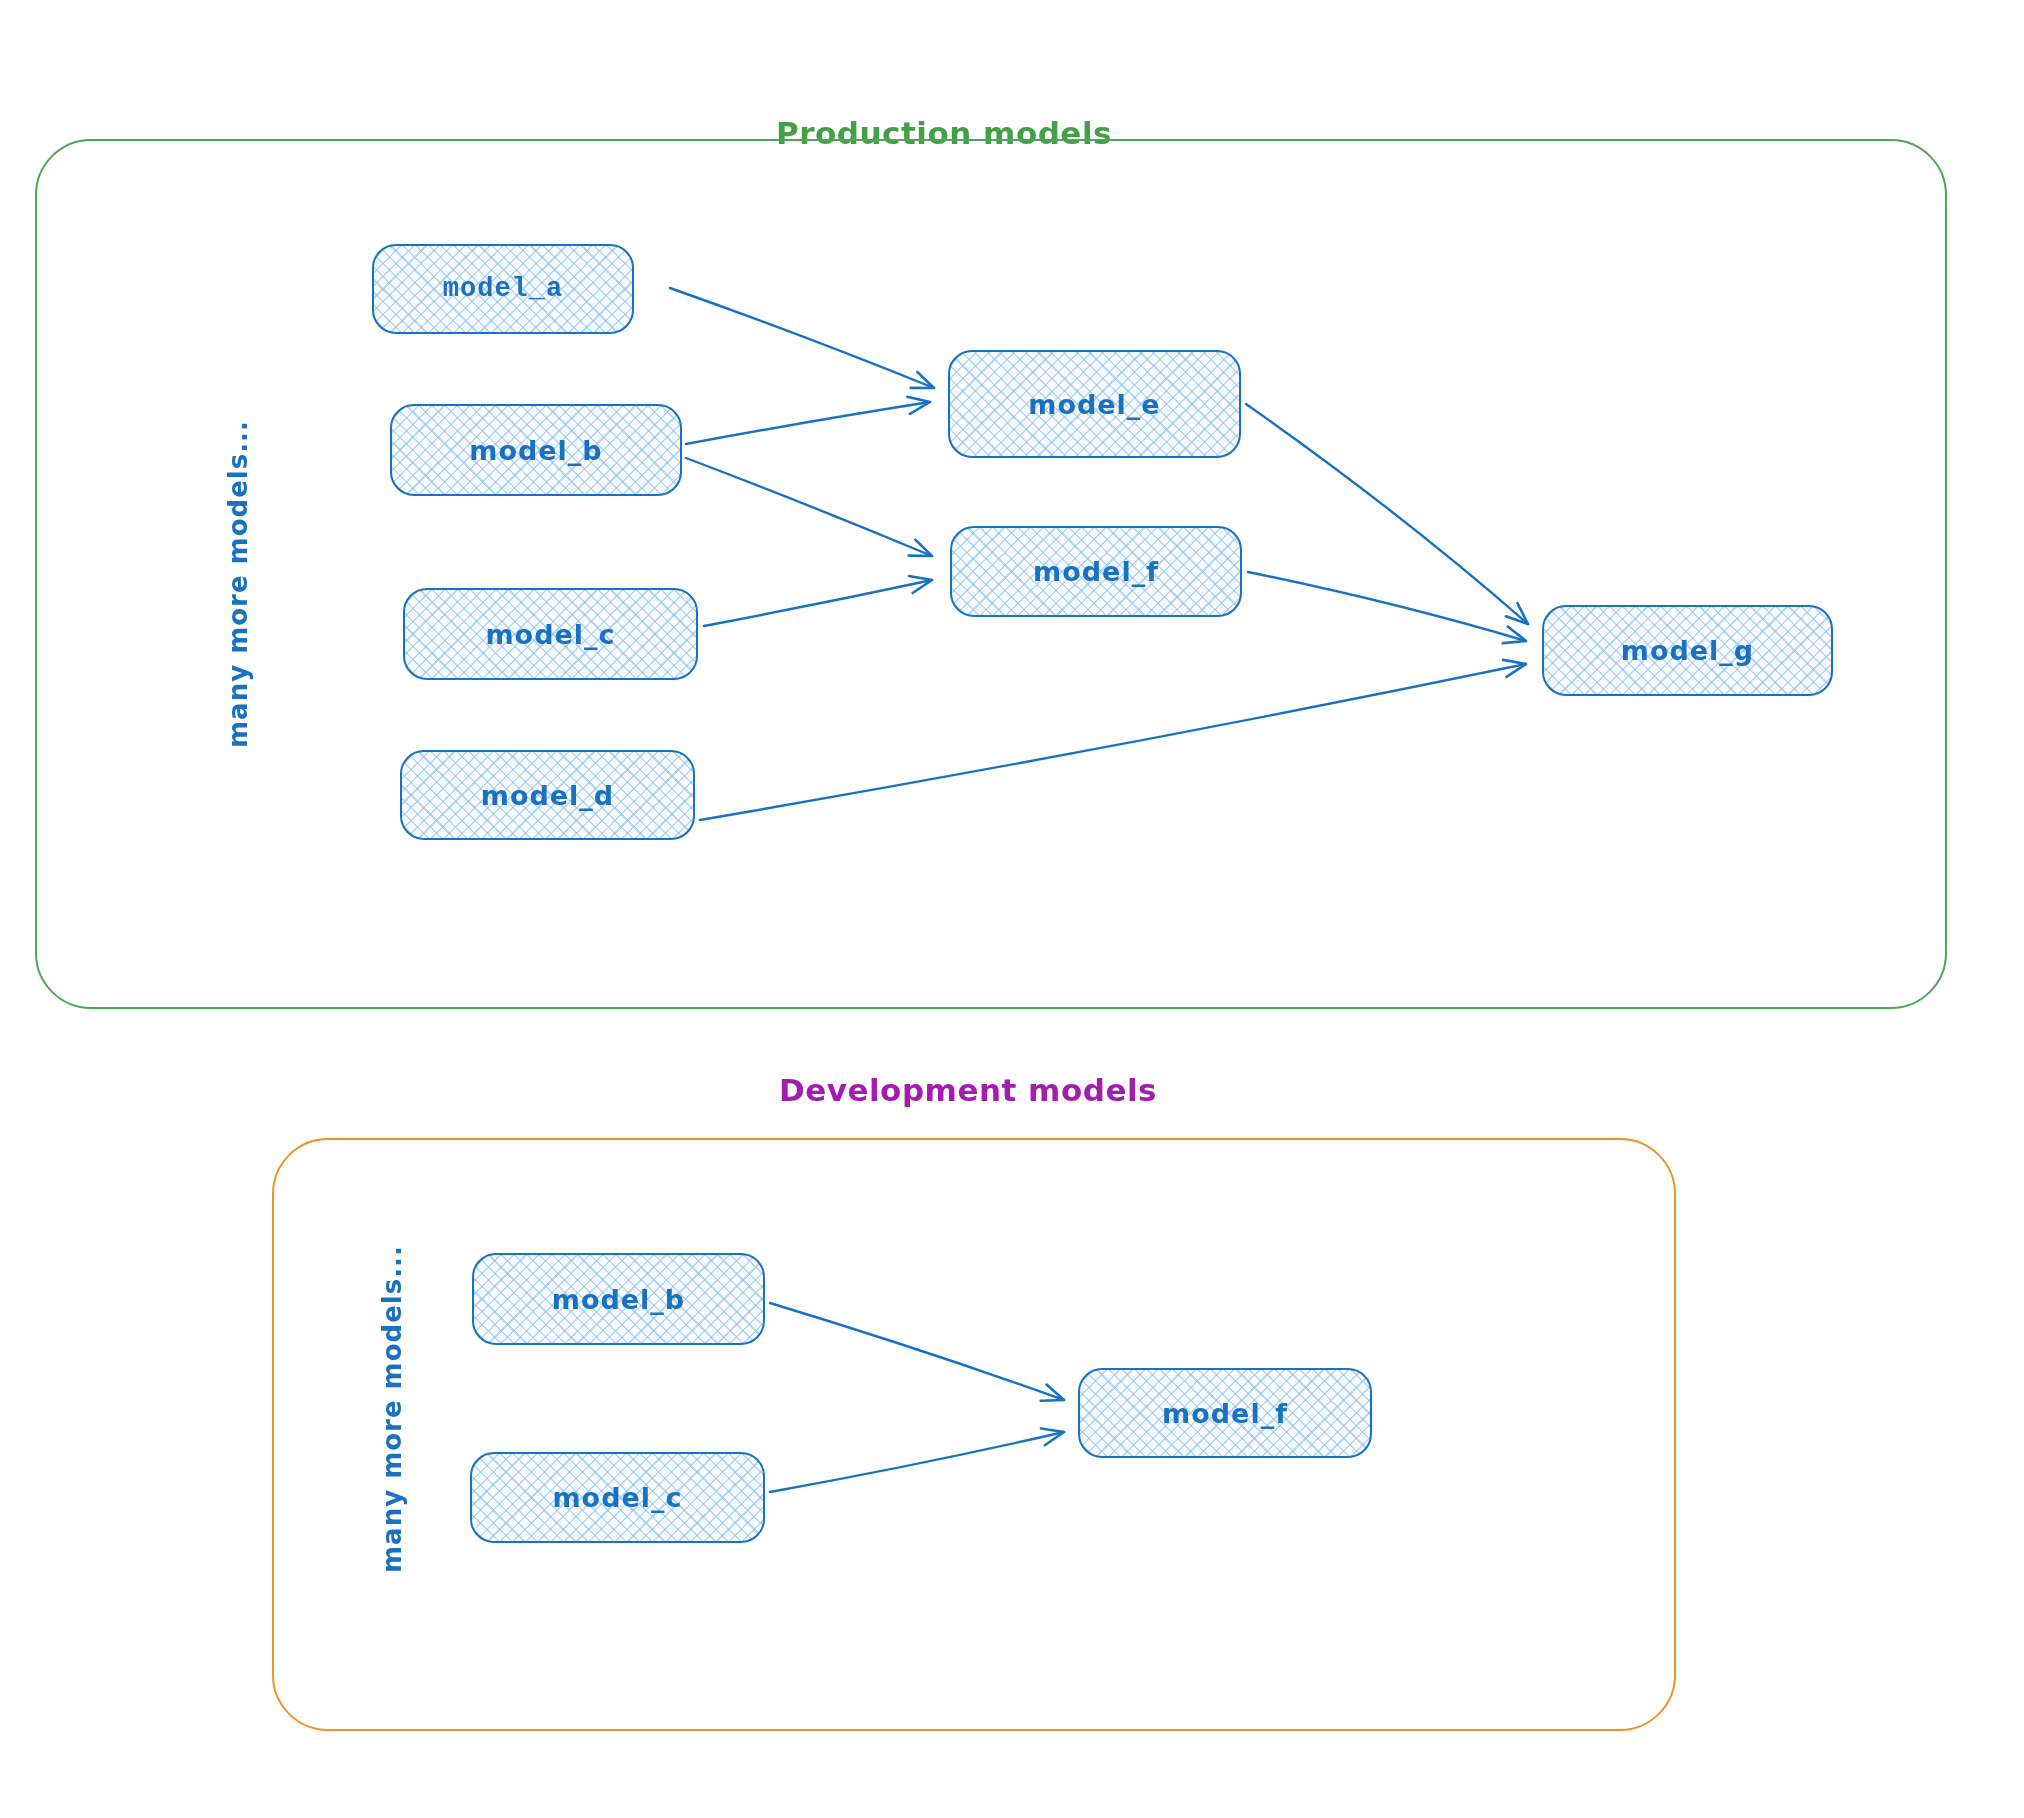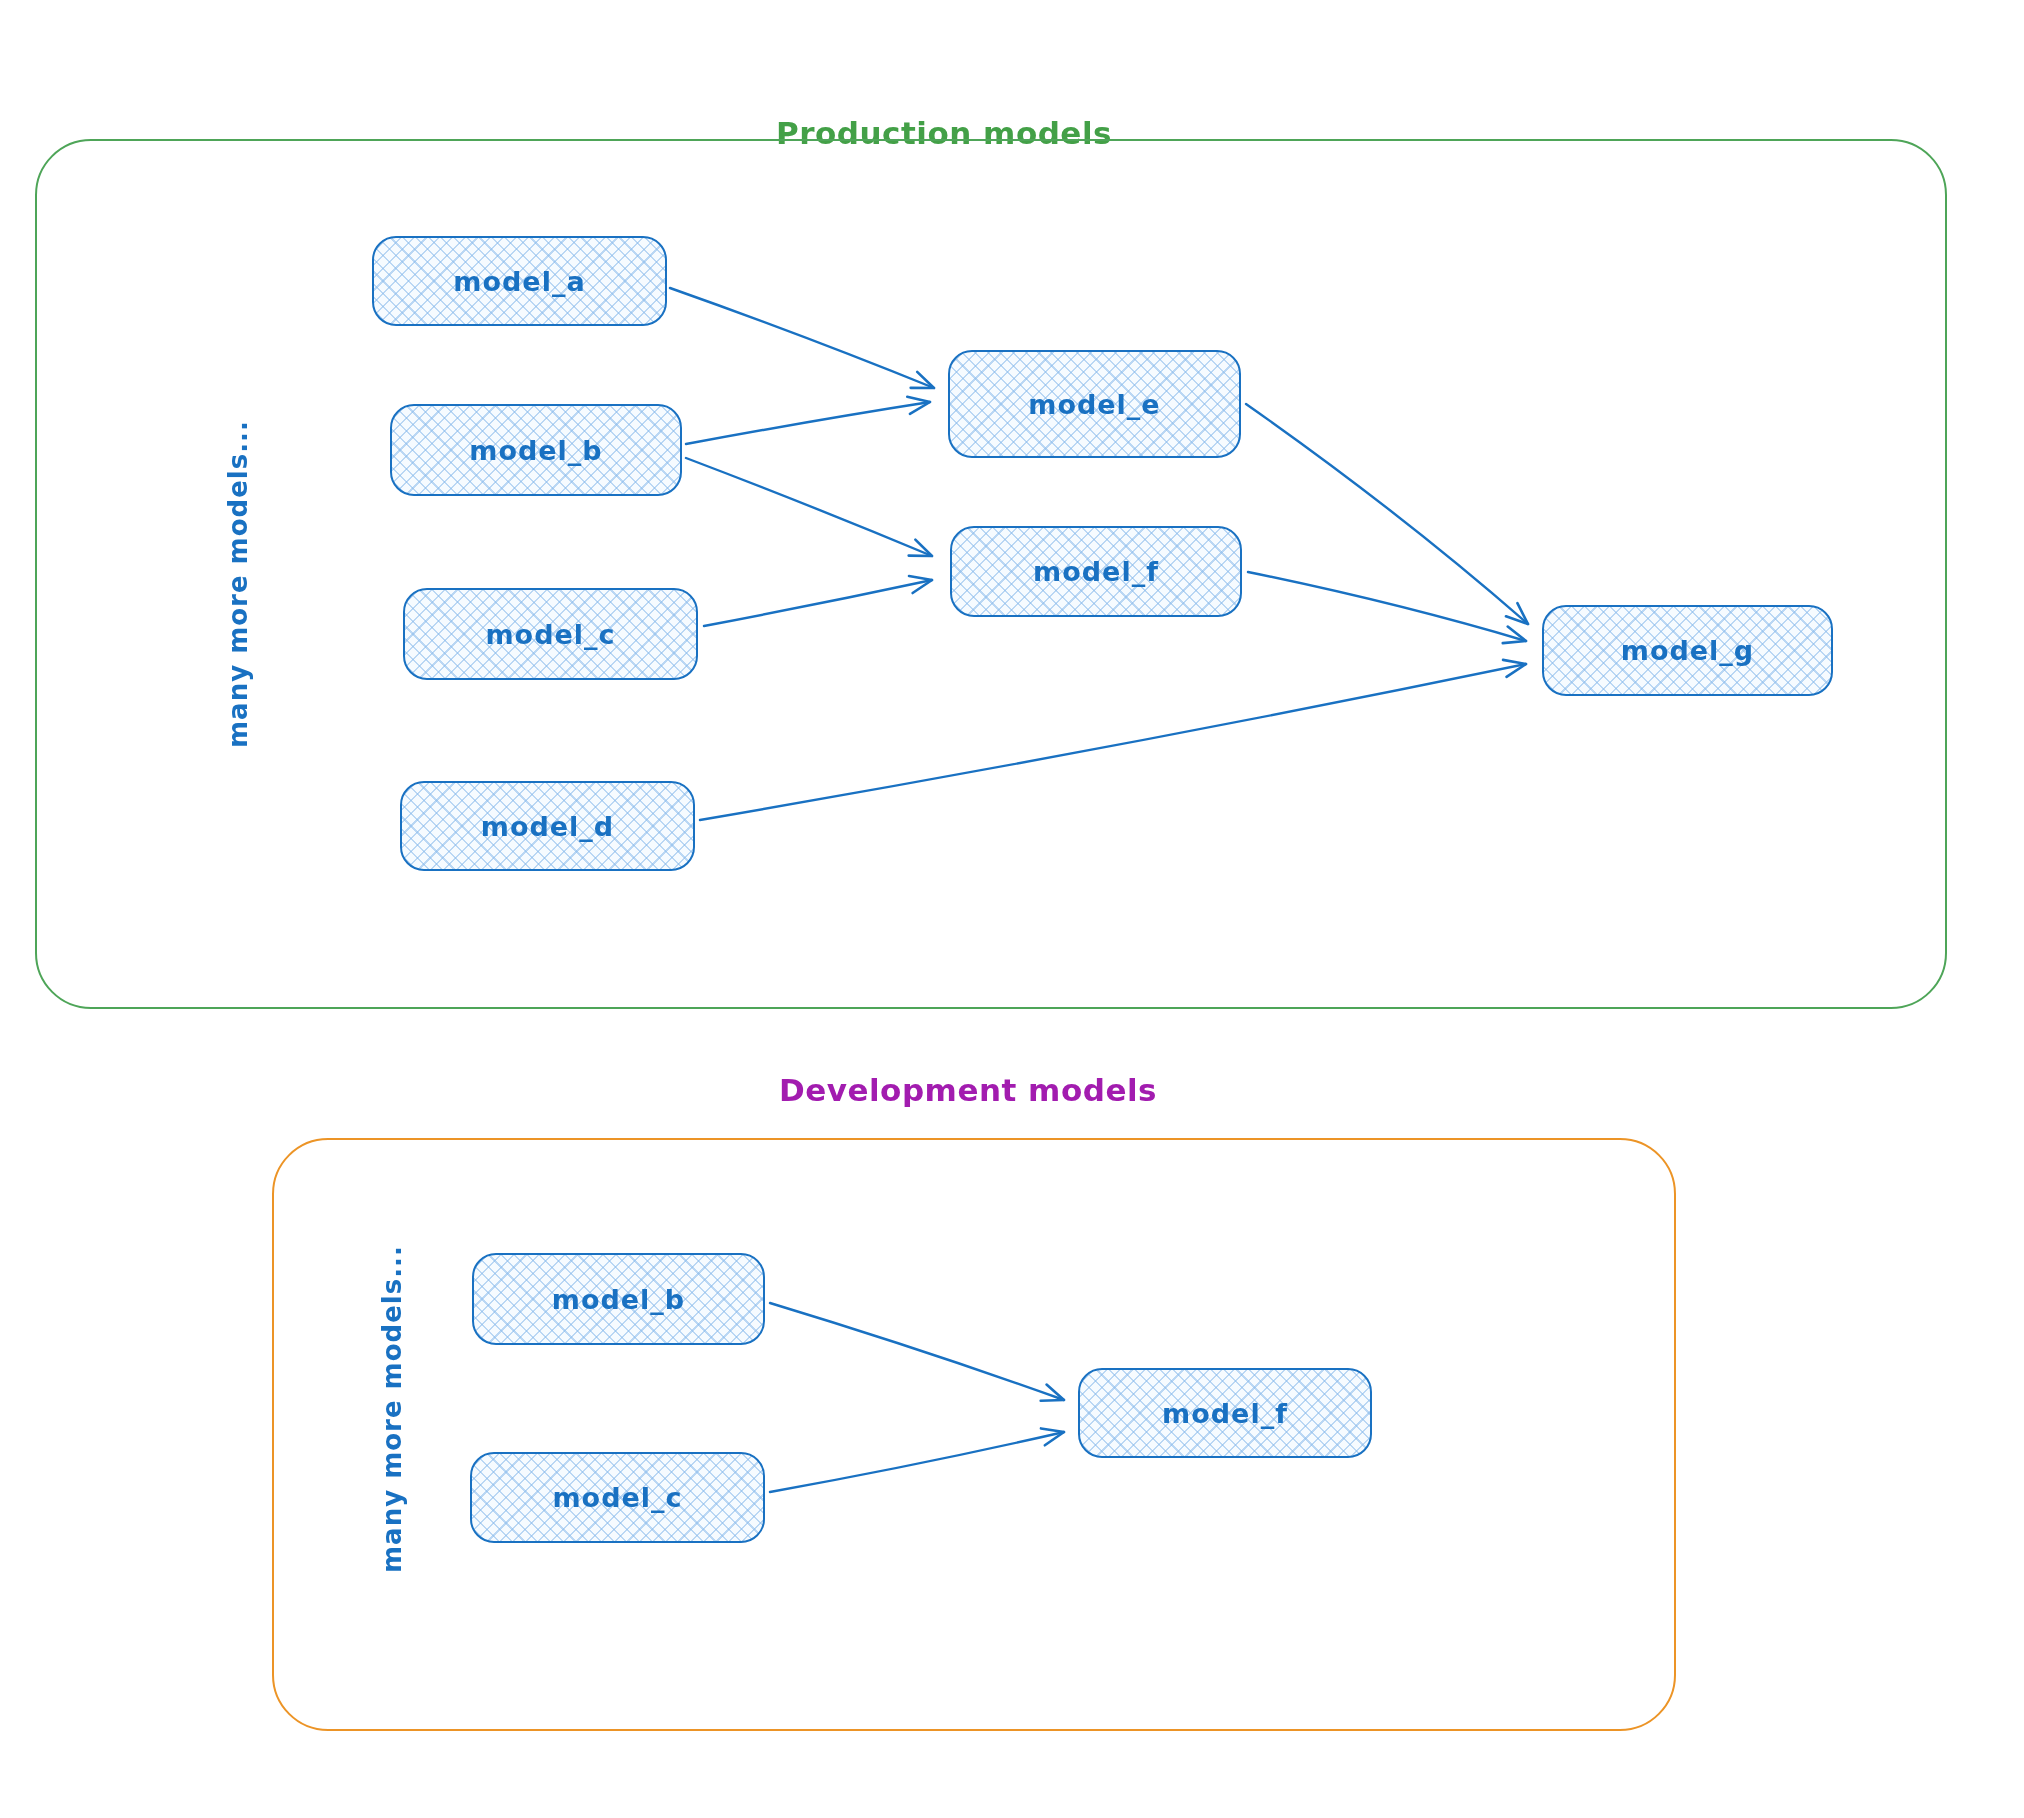--- a/index.html
+++ b/index.html
@@ -108,30 +108,30 @@
     <path class="edge" d="M1246,404 Q1400,512 1528,624" marker-end="url(#arrowhead)"></path>
     <path class="edge" d="M1248,572 Q1395,602 1526,641" marker-end="url(#arrowhead)"></path>
     <path class="edge" d="M700,820 Q1120,748 1526,664" marker-end="url(#arrowhead)"></path>
 
     <path class="edge" d="M770,1303 Q925,1350 1064,1400" marker-end="url(#arrowhead)"></path>
     <path class="edge" d="M770,1492 Q925,1464 1064,1432" marker-end="url(#arrowhead)"></path>
   </svg>
 
   <div class="vlabel" style="left:88px; top:582px;">many more models...</div>
 
-  <div class="node" style="left:372px; top:236px; width:295px; height:90px;">
+  <div class="node" style="left:372px; top:244px; width:262px; height:90px;font-family:Liberation Mono, monospace;">
     <span>model_a</span>
   </div>
   <div class="node" style="left:390px; top:404px; width:292px; height:92px;">
     <span>model_b</span>
   </div>
   <div class="node" style="left:403px; top:588px; width:295px; height:92px;">
     <span>model_c</span>
   </div>
-  <div class="node" style="left:400px; top:781px; width:295px; height:90px;">
+  <div class="node" style="left:400px; top:750px; width:295px; height:90px;">
     <span>model_d</span>
   </div>
   <div class="node" style="left:948px; top:350px; width:293px; height:108px;">
     <span>model_e</span>
   </div>
   <div class="node" style="left:950px; top:526px; width:292px; height:91px;">
     <span>model_f</span>
   </div>
   <div class="node" style="left:1542px; top:605px; width:291px; height:91px;">
     <span>model_g</span>

